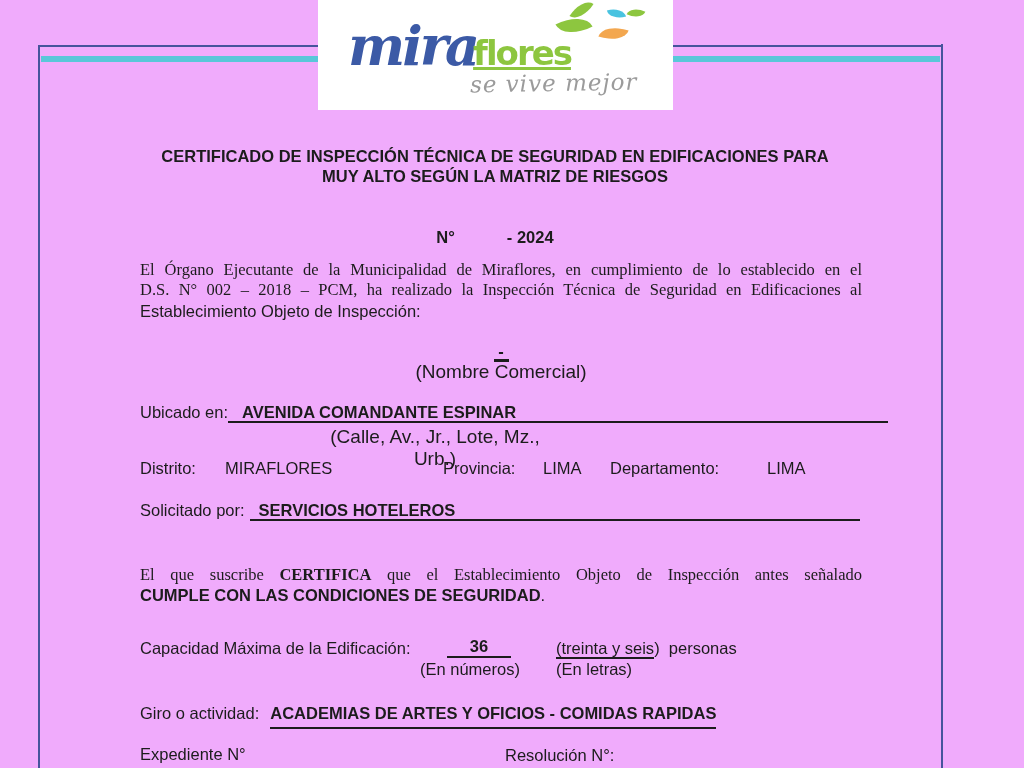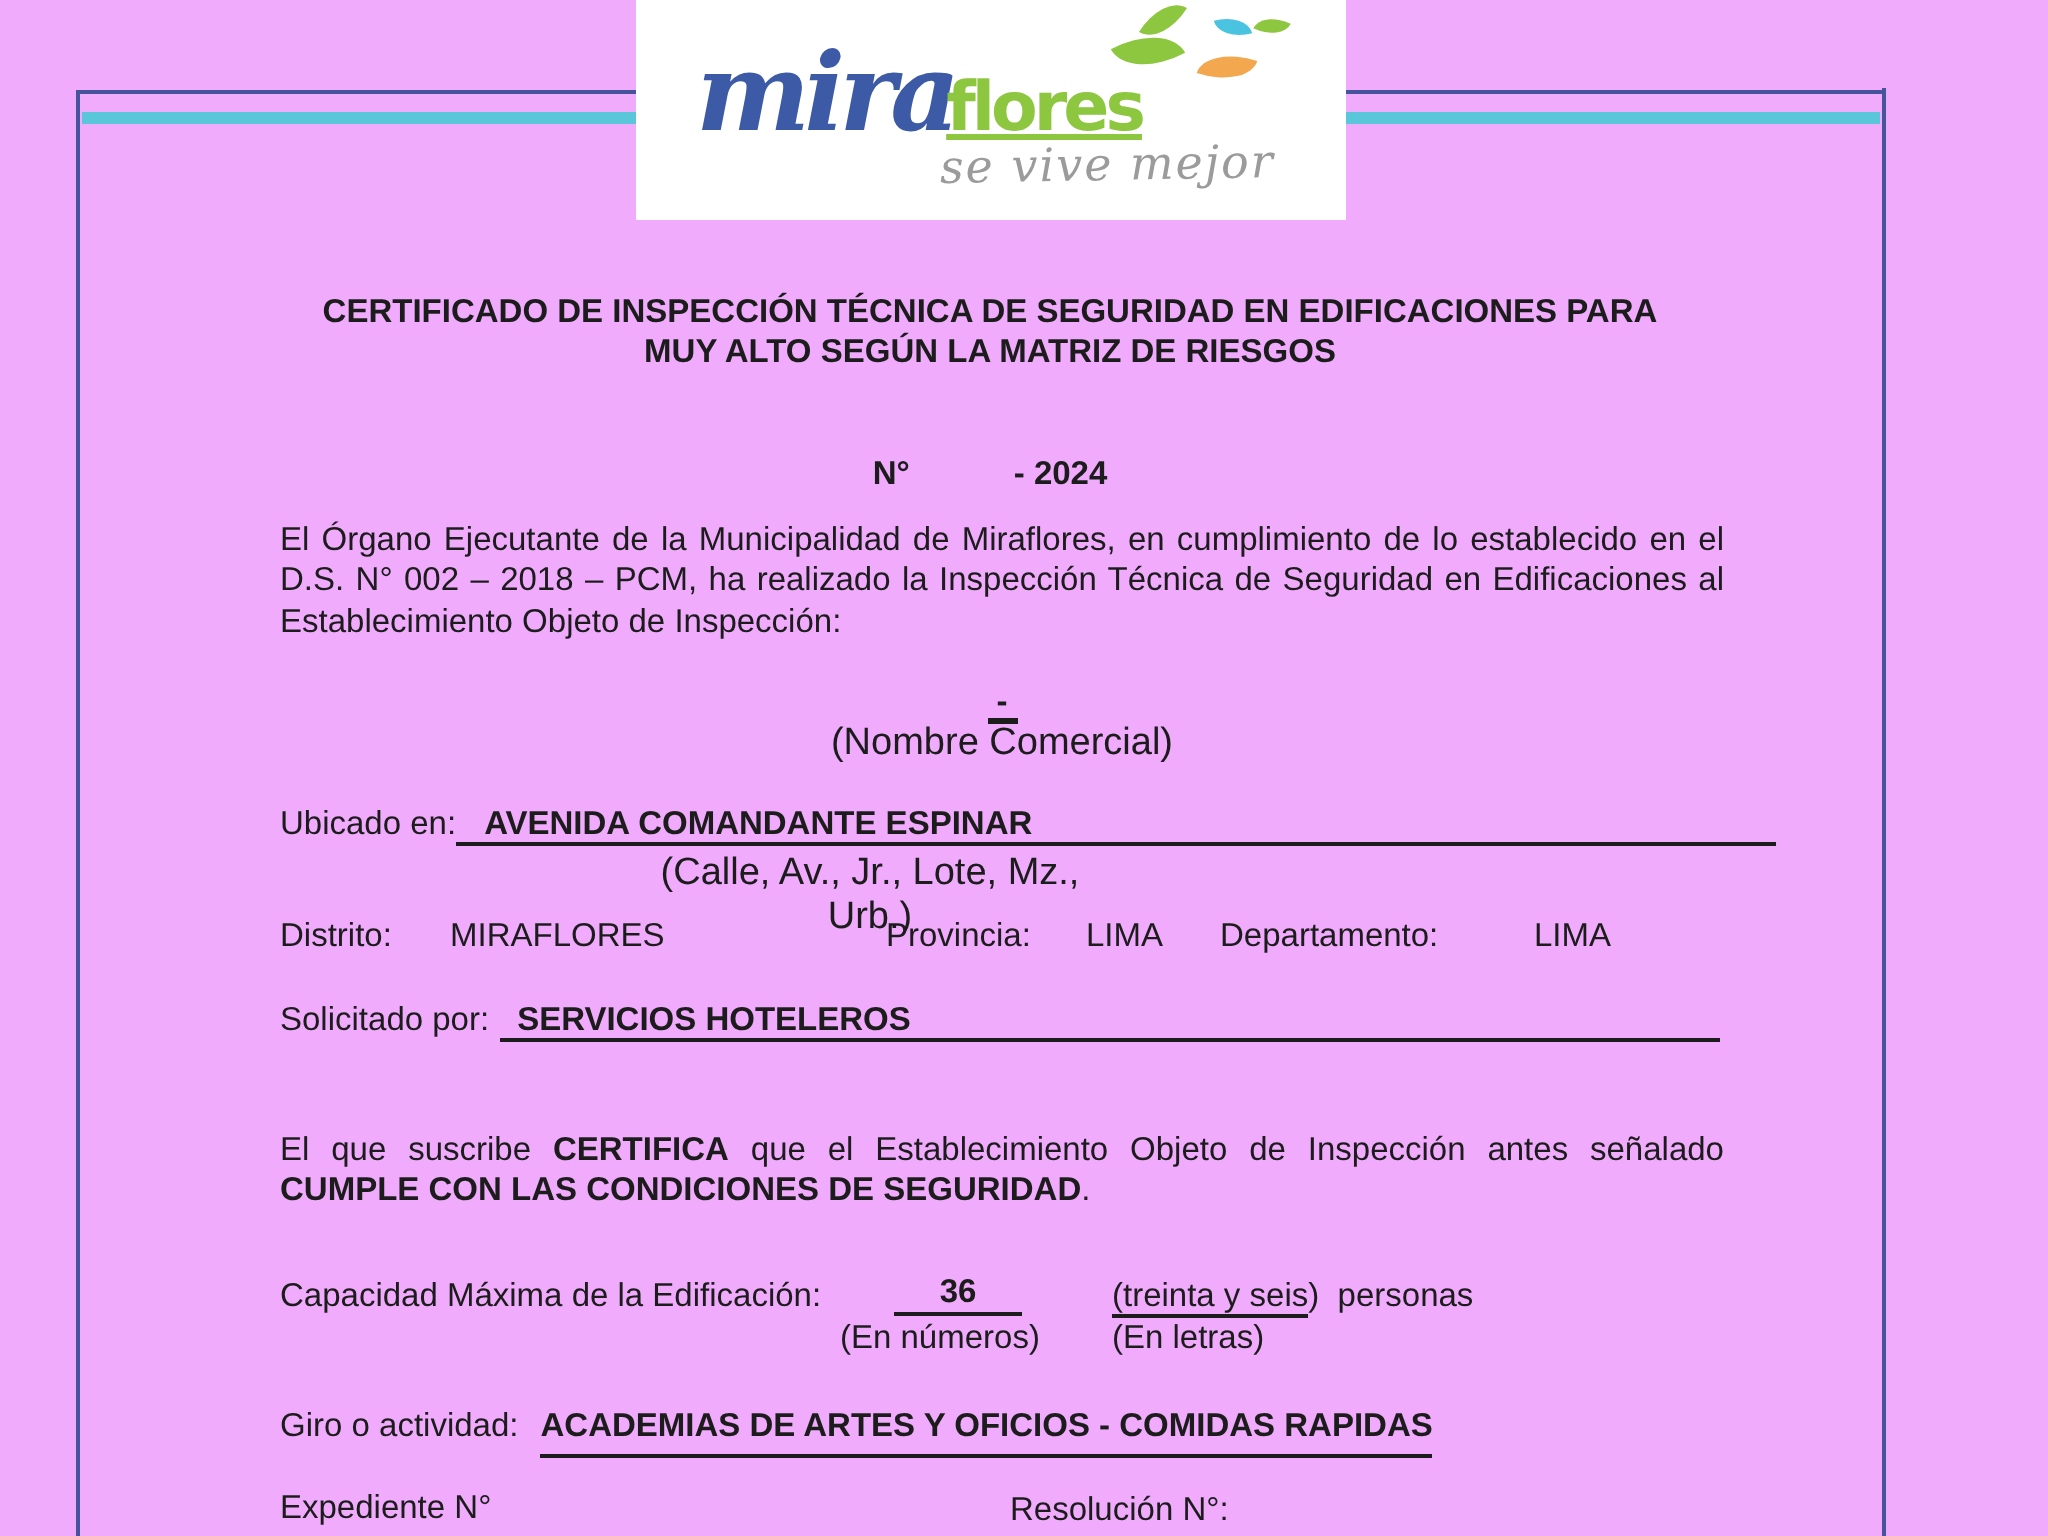--- a/index.html
+++ b/index.html
@@ -28,21 +28,21 @@
   .leaf-g2{left:252px;top:3px;width:23px;height:14px;background:var(--brand-green);transform:rotate(-58deg);}
   .leaf-t{left:290px;top:8px;width:17px;height:11px;background:var(--leaf-teal);transform:rotate(-15deg);}
   .leaf-g3{left:310px;top:8px;width:16px;height:10px;background:var(--brand-green);transform:rotate(25deg);border-radius:100% 0 100% 0;}
   .leaf-o{left:282px;top:26px;width:27px;height:15px;background:var(--leaf-orange);transform:rotate(18deg);border-radius:100% 0 100% 0;}
   
   .fs{font-size:16.5px;line-height:20.3px;}
   .bold{font-weight:bold;}
   .title-block{left:132px;top:146px;width:726px;text-align:center;font-weight:bold;}
   .number-row{left:132px;top:227px;width:726px;display:flex;justify-content:center;gap:52px;font-weight:bold;}
   .para{left:140px;top:260px;width:722px;}
-  .stretch{text-align:justify;text-align-last:justify;}
+  .stretch{text-align:justify;text-align-last:justify;font-family:Liberation Serif, serif;}
   .commercial{left:140px;top:341px;width:722px;text-align:center;}
   .dashval{display:inline-block;min-width:15px;border-bottom:3px solid var(--text);font-weight:bold;line-height:13px;padding-bottom:1px;}
   .small-cap{font-size:19px;}
   .loc-row{left:140px;top:402px;white-space:nowrap;}
   .loc-underline{left:228px;top:421px;width:660px;height:2px;background:var(--text);}
   .loc-caption{left:325px;top:426px;width:220px;text-align:center;}
   .dist-row{top:458px;}
   .sol-row{left:140px;top:500px;white-space:nowrap;}
   .sol-underline{left:250px;top:519px;width:610px;height:2px;background:var(--text);}
   .cert-block{left:140px;top:565px;width:722px;}

